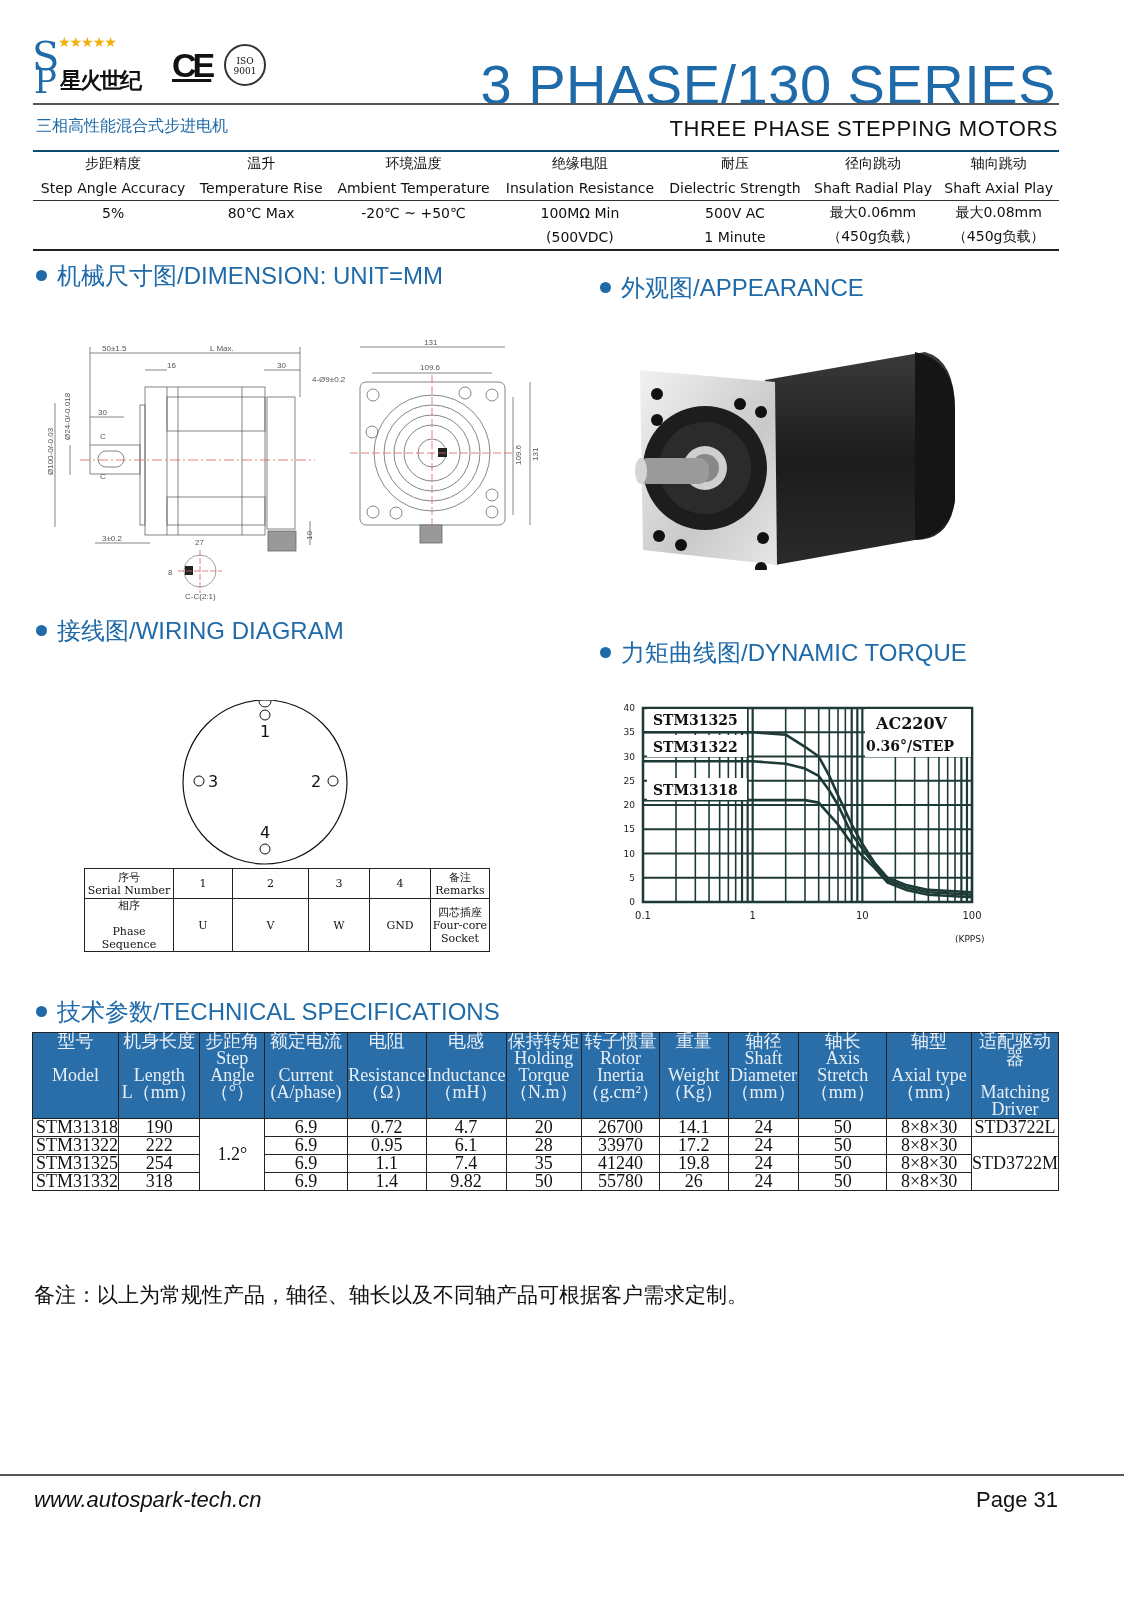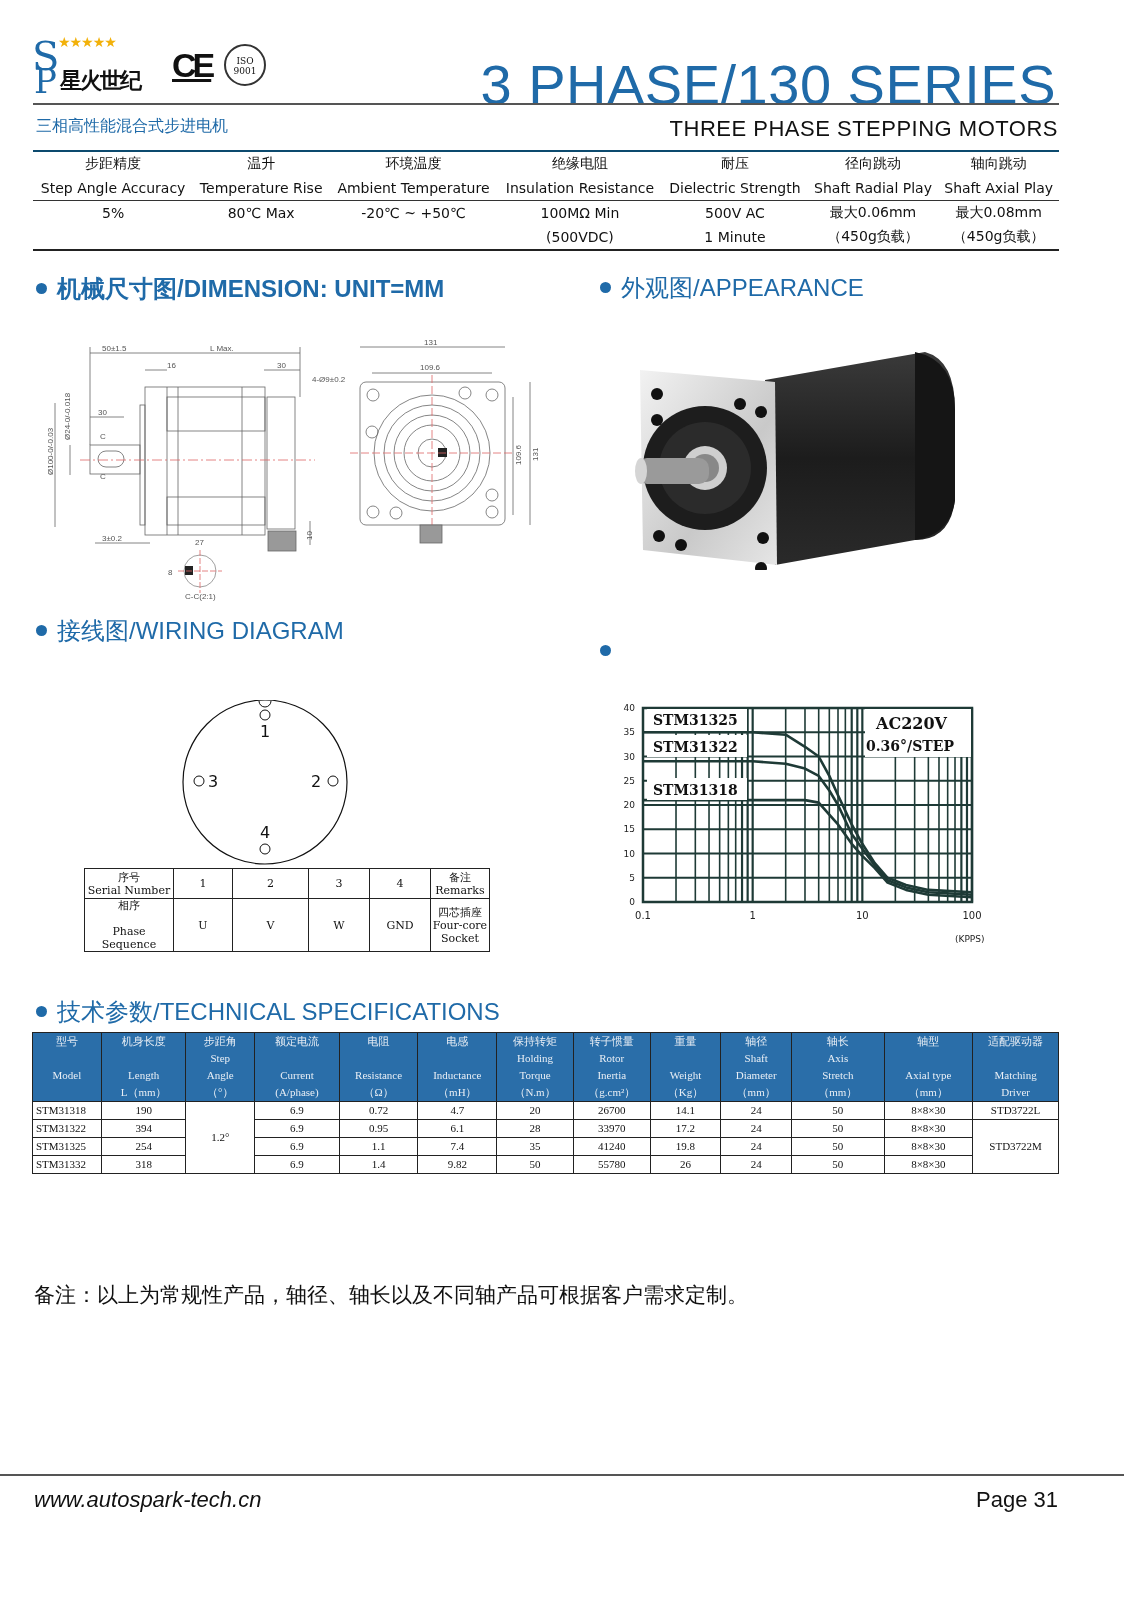--- a/index.html
+++ b/index.html
@@ -23,21 +23,21 @@
   .gen tr.r2 td{border-bottom:1px solid #333;}
   .gen tr.top td{border-top:2px solid #0c4a6e;}
   .gen tr.last td{border-bottom:2px solid #222;}
   
   .sec{font-size:24px;color:#1f6aa8;font-family:"Liberation Sans",sans-serif;}
   .sec .dot{display:inline-block;width:11px;height:11px;border-radius:50%;background:#1f6aa8;margin-right:10px;vertical-align:middle;position:relative;top:-2px;}
   
   .wtable{left:84px;top:868px;width:406px;border-collapse:collapse;font-family:"DejaVu Serif","Liberation Serif",serif;font-size:11px;}
   .wtable td{border:1px solid #222;text-align:center;padding:0;line-height:13px;}
   
-  .spec{left:32px;top:1032px;width:1027px;border-collapse:collapse;font-family:"Liberation Serif","DejaVu Serif",serif;font-size:11px;}
+  .spec{left:32px;top:1032px;width:1027px;border-collapse:collapse;font-family:"Liberation Serif","DejaVu Serif",serif;font-size:18px;}
   .spec th{background:#2a6ea9;color:#e8eef5;font-weight:normal;border:1px solid #222;padding:0;line-height:17px;vertical-align:top;}
   .spec td{border:1px solid #222;text-align:center;padding:0;height:17px;line-height:17px;}
   .note{left:34px;top:1281px;font-size:21px;}
   .hr-bot{left:0;top:1474px;width:1124px;height:2px;background:#555;}
   .foot-l{left:34px;top:1487px;font-size:22px;font-family:"Liberation Sans",sans-serif;}
   .foot-r{right:66px;top:1487px;font-size:22px;font-family:"Liberation Sans",sans-serif;}
 </style>
 </head>
 <body>
 
@@ -88,24 +88,24 @@
     <td></td>
     <td></td>
     <td>(500VDC)</td>
     <td>1 Minute</td>
     <td>（450g负载）</td>
     <td>（450g负载）</td>
   </tr>
 </tbody>
   </table>
 
-<div class="abs sec" style="left:36px;top:273px;font-weight:bold;"><span class="dot"></span><span>机械尺寸图/DIMENSION: UNIT=MM</span></div>
+<div class="abs sec" style="left:36px;top:260px;"><span class="dot"></span><span>机械尺寸图/DIMENSION: UNIT=MM</span></div>
 <div class="abs sec" style="left:600px;top:272px;"><span class="dot"></span><span>外观图/APPEARANCE</span></div>
 <div class="abs sec" style="left:36px;top:615px;"><span class="dot"></span><span>接线图/WIRING DIAGRAM</span></div>
-<div class="abs sec" style="left:600px;top:637px;"><span class="dot"></span></div>
+<div class="abs sec" style="left:600px;top:637px;"><span class="dot"></span><span>力矩曲线图/DYNAMIC TORQUE</span></div>
 <div class="abs sec" style="left:36px;top:996px;"><span class="dot"></span><span>技术参数/TECHNICAL SPECIFICATIONS</span></div>
 
 <svg class="abs" style="left:40px;top:335px;" width="520" height="270" viewBox="0 0 520 270" font-family="Liberation Sans, sans-serif" font-size="8" fill="none" stroke="#666" stroke-width="0.8">
 
   <g>
     <rect x="105" y="52" width="120" height="148"></rect>
     <line x1="127" y1="52" x2="127" y2="200"></line>
     <line x1="138" y1="52" x2="138" y2="200"></line>
     <line x1="202" y1="52" x2="202" y2="200"></line>
     <rect x="127" y="62" width="98" height="34"></rect>
@@ -422,21 +422,21 @@
       <td>20</td>
       <td>26700</td>
       <td>14.1</td>
       <td>24</td>
       <td>50</td>
       <td>8×8×30</td>
       <td>STD3722L</td>
     </tr>
     <tr>
       <td style="text-align:left;padding-left:3px;">STM31322</td>
-      <td>394</td>
+      <td>222</td>
       <td>6.9</td>
       <td>0.95</td>
       <td>6.1</td>
       <td>28</td>
       <td>33970</td>
       <td>17.2</td>
       <td>24</td>
       <td>50</td>
       <td>8×8×30</td>
       <td rowspan="3">STD3722M</td>

